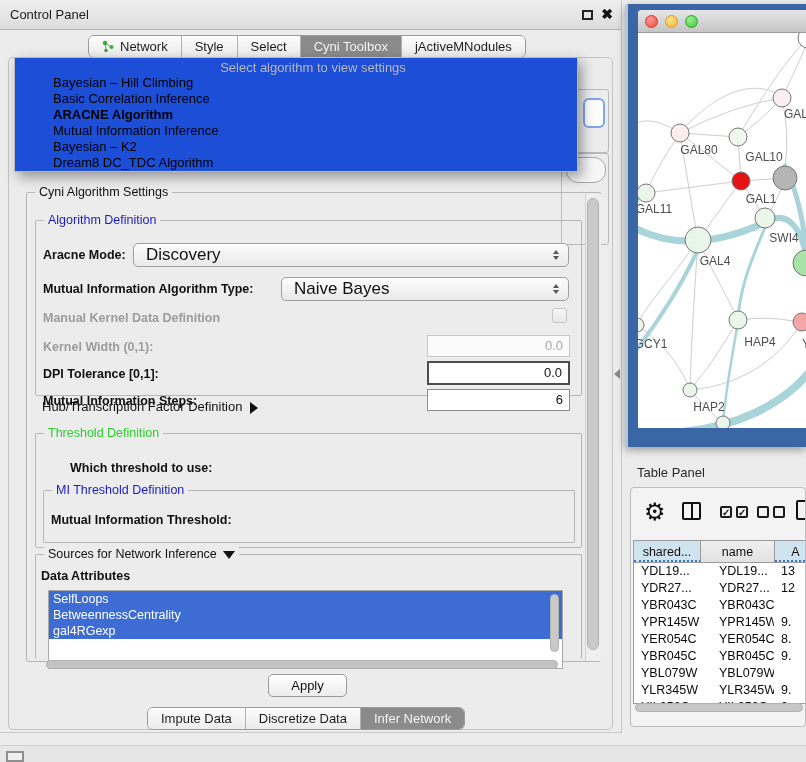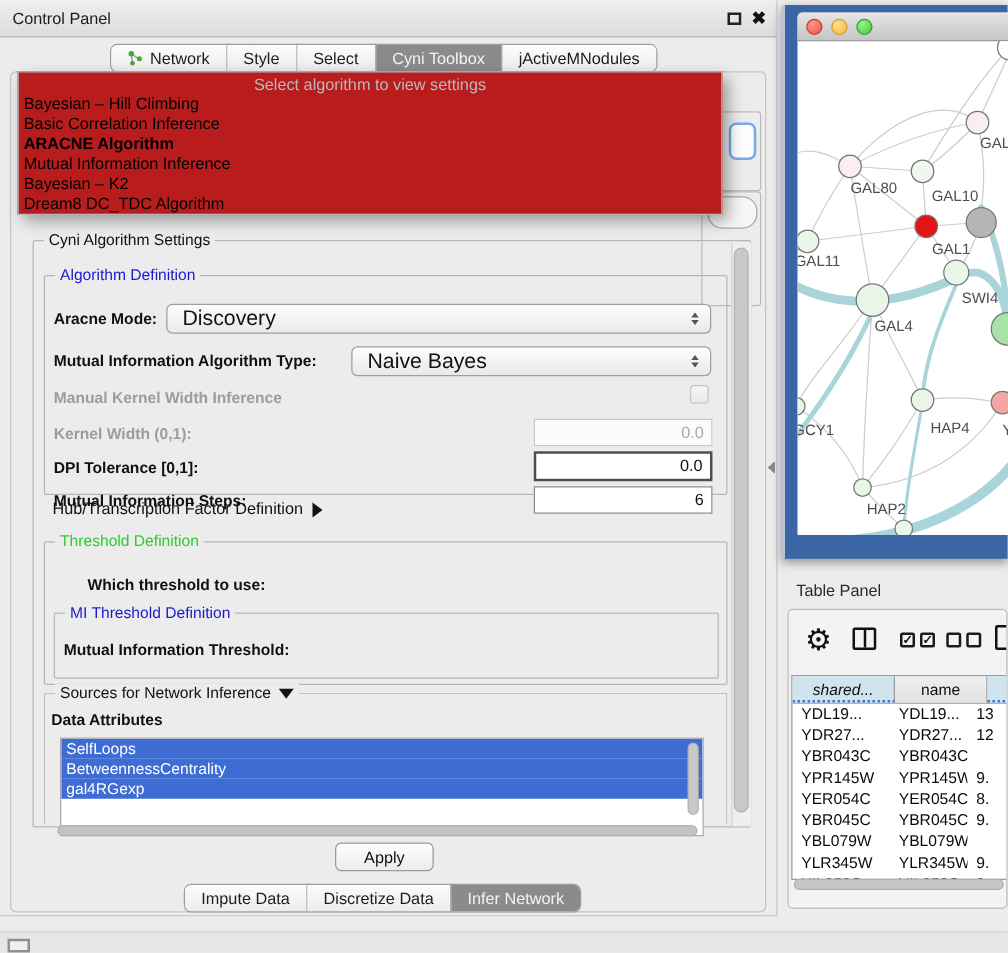--- a/index.html
+++ b/index.html
@@ -75,22 +75,22 @@
   .src-item.sel{background:#3c6cd4;color:#fff;}
   .vthumb{position:absolute;background:#c9c9c9;border:1px solid #b2b2b2;border-radius:6px;}
   .vtrack{position:absolute;background:#efefef;border-left:1px solid #d2d2d2;}
   .hbar{position:absolute;background:#c3c3c3;border:1px solid #b0b0b0;border-radius:5px;}
 
   #apply-btn{position:absolute;border:1px solid #9a9a9a;border-radius:5px;
     background:linear-gradient(#fefefe,#ececec);font-size:13px;color:#111;
     text-align:center;padding-top:3px;}
 
   
-  #algo-dd{position:absolute;left:14px;top:57px;width:564px;height:115px;background:#b91c1c;
-    border:1px solid #b9b9b9;box-shadow:4px 5px 12px rgba(0,0,0,.38);z-index:50;}
+  #algo-dd{position:absolute;left:14px;top:57px;width:564px;height:115px;background:#1d4ed8;
+    border:1px solid #b9b9b9;box-shadow:4px 5px 12px rgba(0,0,0,.38);z-index:50;padding-left:34px;}
   #algo-dd .ph{height:15px;line-height:15px;text-align:center;color:#b9b9b9;font-size:13px;margin-top:2px;}
   .dd-item{height:16px;line-height:16px;font-size:13px;color:#000;padding-left:4px;white-space:nowrap;}
   .dd-item.bold{font-weight:bold;}
 
   
   #splitter-arrow{position:absolute;left:614px;top:369px;width:0;height:0;
     border-top:5px solid transparent;border-bottom:5px solid transparent;border-right:6px solid #8a8a8a;}
 
   
   #net-frame{position:absolute;left:625px;top:4px;width:181px;height:443px;
@@ -199,21 +199,21 @@
 
         <span class="flabel" style="left:7px;top:61px;">Mutual Information Algorithm Type:</span>
         <div class="combo" style="left:245px;top:56px;width:288px;height:24px;">
           <span>Naive Bayes</span>
           <span class="spinner">
               <i class="up"></i>
               <i class="dn"></i>
             </span>
         </div>
 
-        <span class="flabel dis" style="left:7px;top:90px;">Manual Kernel Width Inference</span>
+        <span class="flabel dis" style="left:7px;top:90px;">Manual Kernel Data Definition</span>
         <span class="checkbox" style="left:516px;top:87px;"></span>
 
         <span class="flabel dis" style="left:7px;top:119px;">Kernel Width (0,1):</span>
         <div class="tfield dis" style="left:391px;top:114px;width:143px;height:22px;">0.0</div>
 
         <span class="flabel" style="left:7px;top:146px;">DPI Tolerance [0,1]:</span>
         <div class="tfield focus" style="left:391px;top:140px;width:143px;height:24px;">0.0</div>
 
         <span class="flabel" style="left:7px;top:173px;">Mutual Information Steps:</span>
         <div class="tfield plain" style="left:391px;top:148px;margin-top:20px;width:143px;height:22px;">6</div>
@@ -365,21 +365,21 @@
         <i></i>
       </span>
     <span class="cb" style="left:89px;">✓</span>
     <span class="cb" style="left:105px;">✓</span>
     <span class="cb" style="left:126px;"></span>
     <span class="cb" style="left:142px;"></span>
     <span class="doc"></span>
   </div>
   <div id="tp-table">
     <div id="tp-head">
-        <div class="hcell blue" style="width: 82px; font-style: italic;">shared...</div>
+        <div class="hcell blue" style="width: 67px;">shared...</div>
         <div class="hcell gray" style="width: 74px;">name</div>
         <div class="hcell blue" style="width: 42px;">A</div>
       </div>
     <div id="tp-body">
         <div class="trow">
           <div class="tcell" style="width: 78px;">YDL19...</div>
           <div class="tcell" style="width: 62px;">YDL19...</div>
           <div class="tcell" style="width: 42px;">13</div>
         </div>
         <div class="trow">

